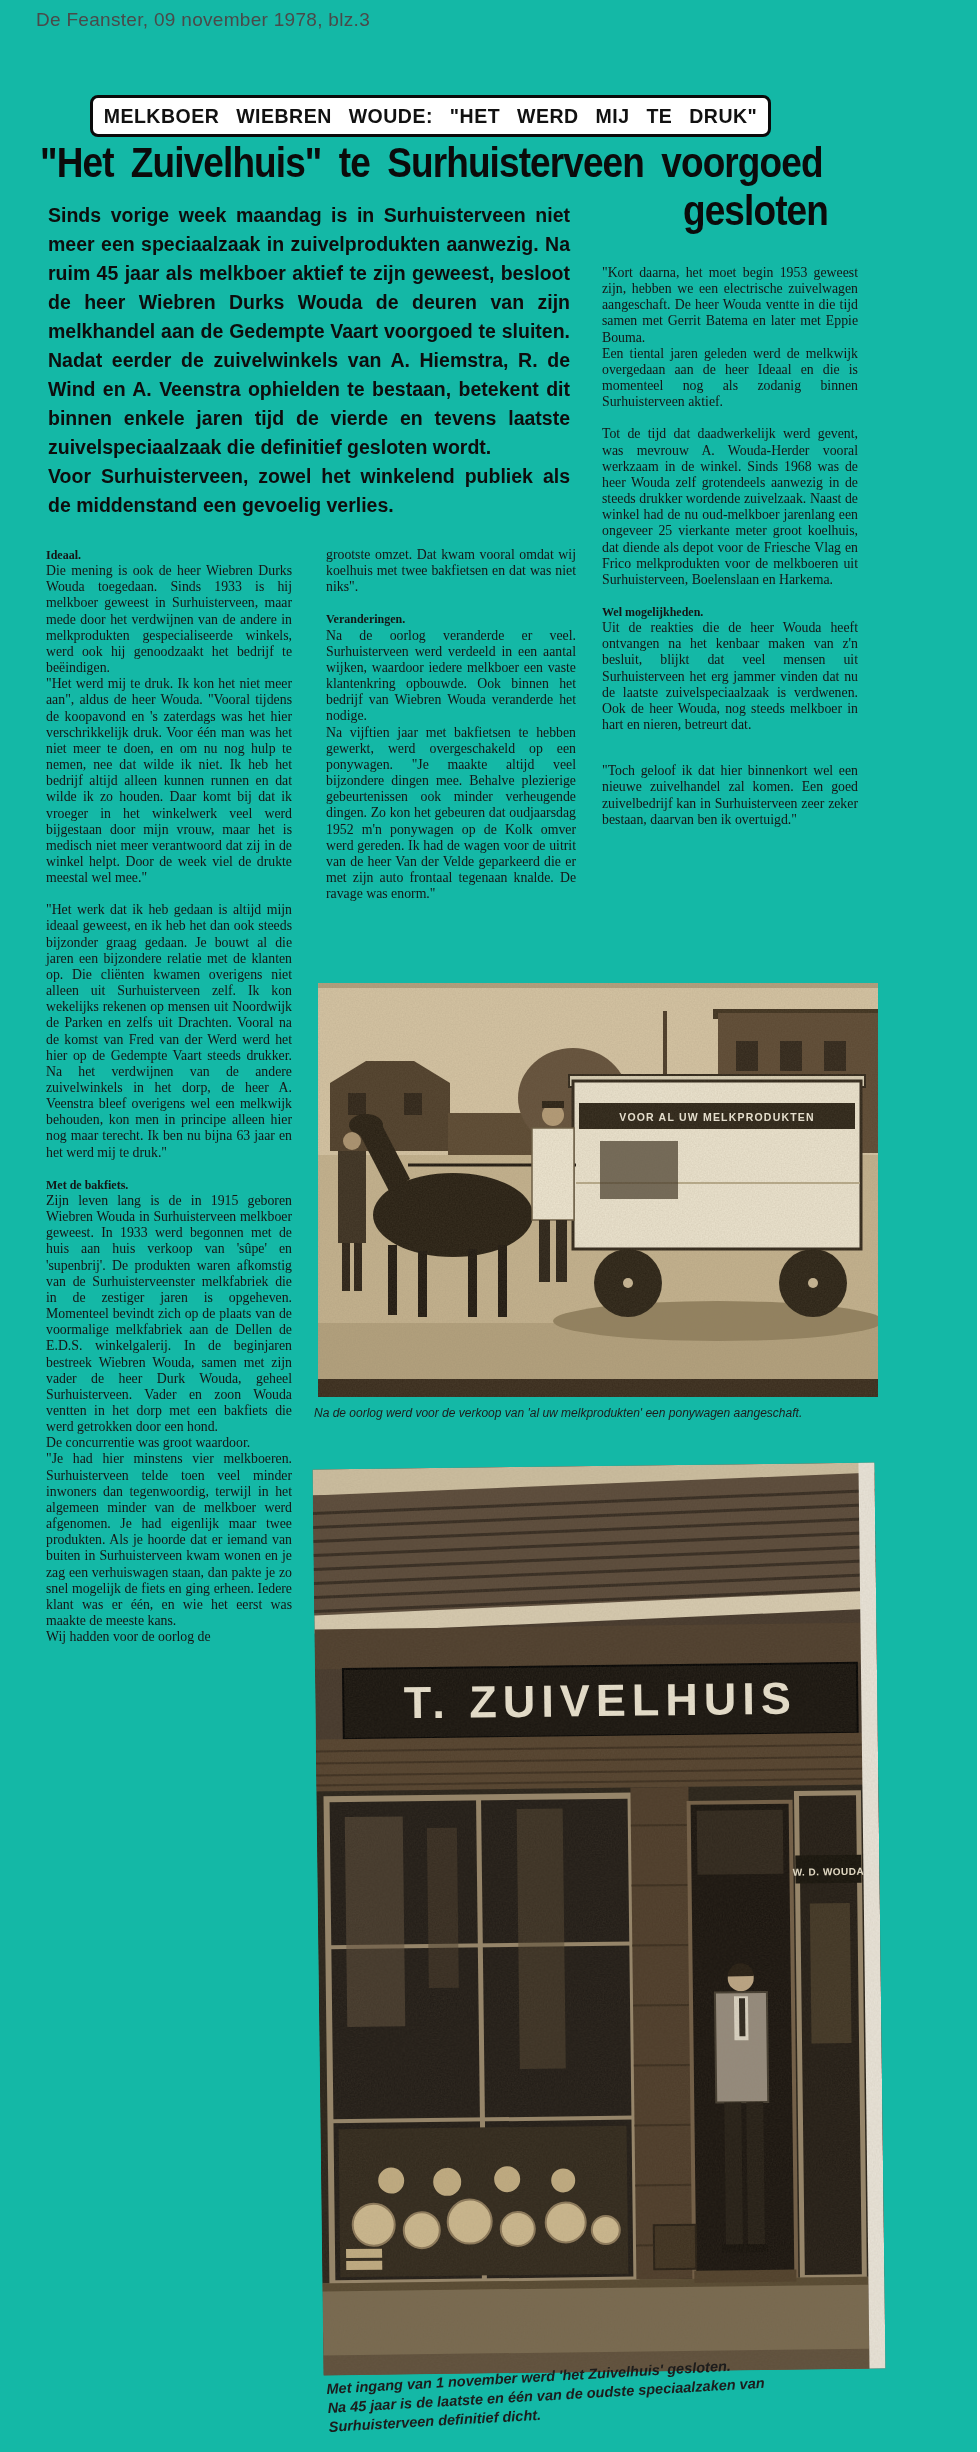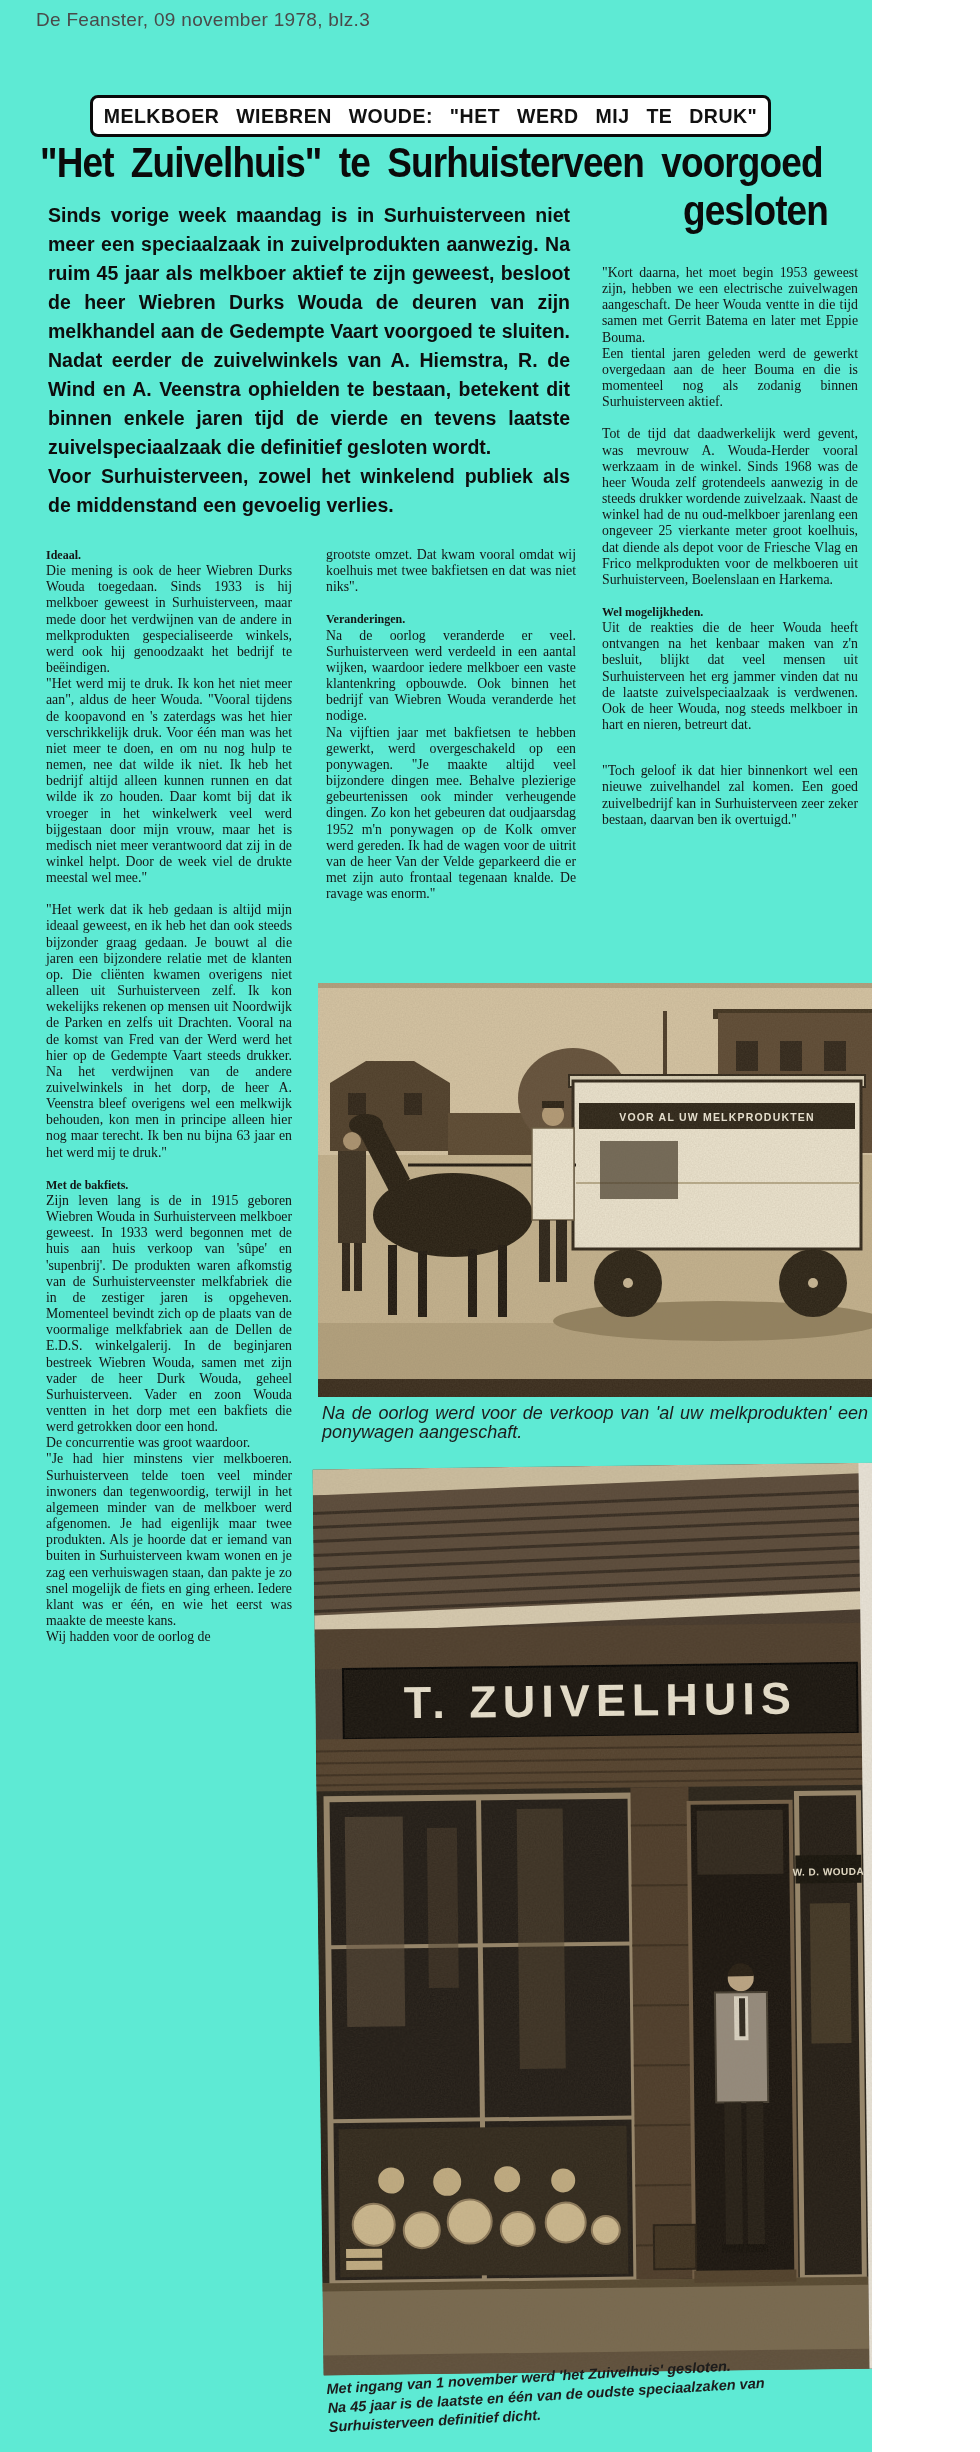--- a/index.html
+++ b/index.html
@@ -1,17 +1,17 @@
 <!DOCTYPE html>
 <html><head>
 <meta charset="utf-8">
 <style>
   * { margin:0; padding:0; box-sizing:border-box; }
   html,body { background:#ffffff; }
-  .sheet { position:relative; width:872px; height:2452px; background:#5eead4; overflow:hidden;
+  .sheet { position:relative; width:977px; height:2452px; background:#14b8a6; overflow:hidden;
            font-family:"Liberation Sans", sans-serif; color:#111; }
 
   .dateline { position:absolute; left:36px; top:9px; font-size:19px; color:#4a4a4a; letter-spacing:.3px; }
 
   .kicker { position:absolute; left:90px; top:95px; width:681px; height:42px;
             border:3px solid #0a0a0a; border-radius:8px; background:#fff;
             display:flex; align-items:center; justify-content:center;
             font-weight:bold; font-size:19.5px; letter-spacing:.5px; word-spacing:11px; white-space:nowrap; }
 
   .headline { position:absolute; font-weight:bold; font-size:42px; letter-spacing:-1px;
@@ -31,21 +31,21 @@
   .col-a { left:46px;  top:547px; width:246px; }
   .col-b { left:326px; top:547px; width:250px; }
   .col-c { left:602px; top:265px; width:256px; }
 
   .photo { position:absolute; overflow:hidden; }
   .photo svg { display:block; width:100%; height:100%; }
   .photo1 { left:318px; top:983px;  width:560px; height:414px; }
   .photo2 { left:318px; top:1466px; width:562px; height:906px; transform:rotate(-.7deg); }
 
   .caption { position:absolute; font-style:italic; color:#1c1c1c; }
-  .caption1 { left:322px; top:1404px; width:546px; font-size:18px; line-height:18.5px; }
+  .caption1 { left:314px; top:1404px; width:546px; font-size:12px; line-height:18.5px; }
   .caption1 .just { text-align:justify; }
   .caption2 { left:326px; top:2380px; width:560px; font-size:14.5px; line-height:19px;
               font-weight:bold; transform:rotate(-3.3deg); transform-origin:0 0; }
 </style>
 </head>
 <body>
 
 <div class="sheet">
 
   <div class="dateline">De Feanster, 09 november 1978, blz.3</div>
@@ -76,21 +76,21 @@
 
   <div class="col col-b">
     <p>grootste omzet. Dat kwam vooral omdat wij koelhuis met twee bakfietsen en dat was niet niks".</p>
     <h4 class="sp">Veranderingen.</h4>
     <p>Na de oorlog veranderde er veel. Surhuisterveen werd verdeeld in een aantal wijken, waardoor iedere melkboer een vaste klantenkring opbouwde. Ook binnen het bedrijf van Wiebren Wouda veranderde het nodige.</p>
     <p>Na vijftien jaar met bakfietsen te hebben gewerkt, werd overgeschakeld op een ponywagen. "Je maakte altijd veel bijzondere dingen mee. Behalve plezierige gebeurtenissen ook minder verheugende dingen. Zo kon het gebeuren dat oudjaarsdag 1952 m'n ponywagen op de Kolk omver werd gereden. Ik had de wagen voor de uitrit van de heer Van der Velde geparkeerd die er met zijn auto frontaal tegenaan knalde. De ravage was enorm."</p>
   </div>
 
   <div class="col col-c">
     <p>"Kort daarna, het moet begin 1953 geweest zijn, hebben we een electrische zuivelwagen aangeschaft. De heer Wouda ventte in die tijd samen met Gerrit Batema en later met Eppie Bouma.</p>
-    <p>Een tiental jaren geleden werd de gewerkt overgedaan aan de heer Bouma en die is momenteel nog als zodanig binnen Surhuisterveen aktief.</p>
+    <p>Een tiental jaren geleden werd de melkwijk overgedaan aan de heer Ideaal en die is momenteel nog als zodanig binnen Surhuisterveen aktief.</p>
     <p class="sp">Tot de tijd dat daadwerkelijk werd gevent, was mevrouw A. Wouda-Herder vooral werkzaam in de winkel. Sinds 1968 was de heer Wouda zelf grotendeels aanwezig in de steeds drukker wordende zuivelzaak. Naast de winkel had de nu oud-melkboer jarenlang een ongeveer 25 vierkante meter groot koelhuis, dat diende als depot voor de Friesche Vlag en Frico melkprodukten voor de melkboeren uit Surhuisterveen, Boelenslaan en Harkema.</p>
     <h4 class="sp">Wel mogelijkheden.</h4>
     <p>Uit de reakties die de heer Wouda heeft ontvangen na het kenbaar maken van z'n besluit, blijkt dat veel mensen uit Surhuisterveen het erg jammer vinden dat nu de laatste zuivelspeciaalzaak is verdwenen. Ook de heer Wouda, nog steeds melkboer in hart en nieren, betreurt dat.</p>
     <p class="sp-lg">"Toch geloof ik dat hier binnenkort wel een nieuwe zuivelhandel zal komen. Een goed zuivelbedrijf kan in Surhuisterveen zeer zeker bestaan, daarvan ben ik overtuigd."</p>
   </div>
 
   <div class="photo photo1">
     <svg viewBox="0 0 560 414" xmlns="http://www.w3.org/2000/svg">
       <defs>
         <filter id="grainA">

